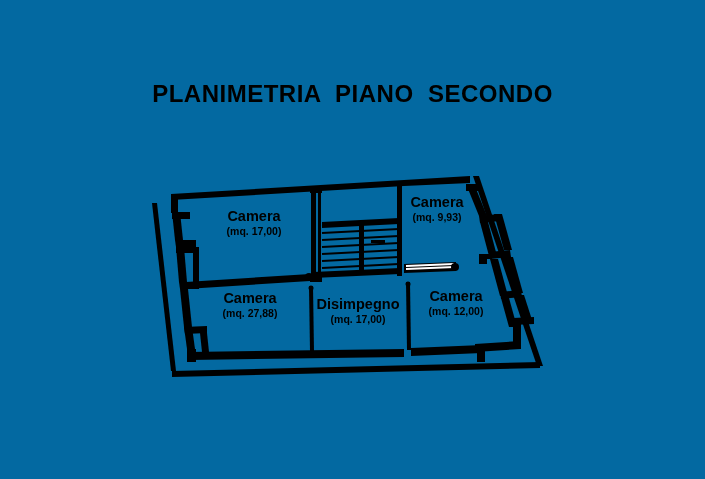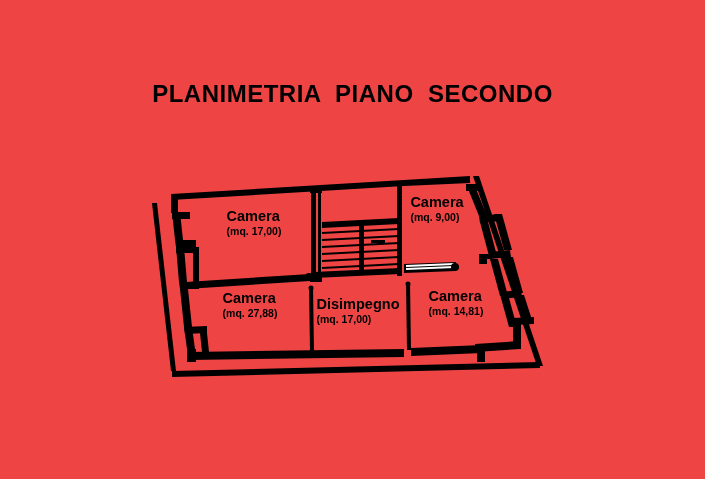--- a/index.html
+++ b/index.html
@@ -4,21 +4,21 @@
 <style>
   html, body {
     margin: 0;
     padding: 0;
     background: #ffffff;
   }
   #page {
     position: relative;
     width: 705px;
     height: 479px;
-    background: #ef4444;
+    background: #0369a1;
     overflow: hidden;
     font-family: "Liberation Sans", sans-serif;
   }
   #plan-title {
     position: absolute;
     left: 0;
     top: 80px;
     width: 705px;
     text-align: center;
     font-family: "Liberation Sans", sans-serif;
@@ -30,20 +30,21 @@
   }
   #floorplan-svg {
     position: absolute;
     left: 0;
     top: 0;
     width: 705px;
     height: 479px;
   }
   .room-label {
     position: absolute;
+    text-align: center;
     color: #000000;
     white-space: nowrap;
     transform: translateX(-50%);
   }
   .room-name {
     font-family: "Liberation Sans", sans-serif;
     font-weight: bold;
     font-size: 14.5px;
     line-height: 16px;
     display: block;
@@ -181,31 +182,31 @@
     </g>
   </svg>
 
   <div class="room-label" style="left:254px; top:208px;">
     <span class="room-name">Camera</span>
     <span class="room-area">(mq. 17,00)</span>
   </div>
 
   <div class="room-label" style="left:437px; top:194px;">
     <span class="room-name">Camera</span>
-    <span class="room-area">(mq. 9,00)</span>
+    <span class="room-area">(mq. 9,93)</span>
   </div>
 
   <div class="room-label" style="left:250px; top:290px;">
     <span class="room-name">Camera</span>
     <span class="room-area">(mq. 27,88)</span>
   </div>
 
   <div class="room-label" style="left:358px; top:296px;">
     <span class="room-name">Disimpegno</span>
     <span class="room-area">(mq. 17,00)</span>
   </div>
 
   <div class="room-label" style="left:456px; top:288px;">
     <span class="room-name">Camera</span>
-    <span class="room-area">(mq. 14,81)</span>
+    <span class="room-area">(mq. 12,00)</span>
   </div>
 
 </div>
 
 </body></html>

